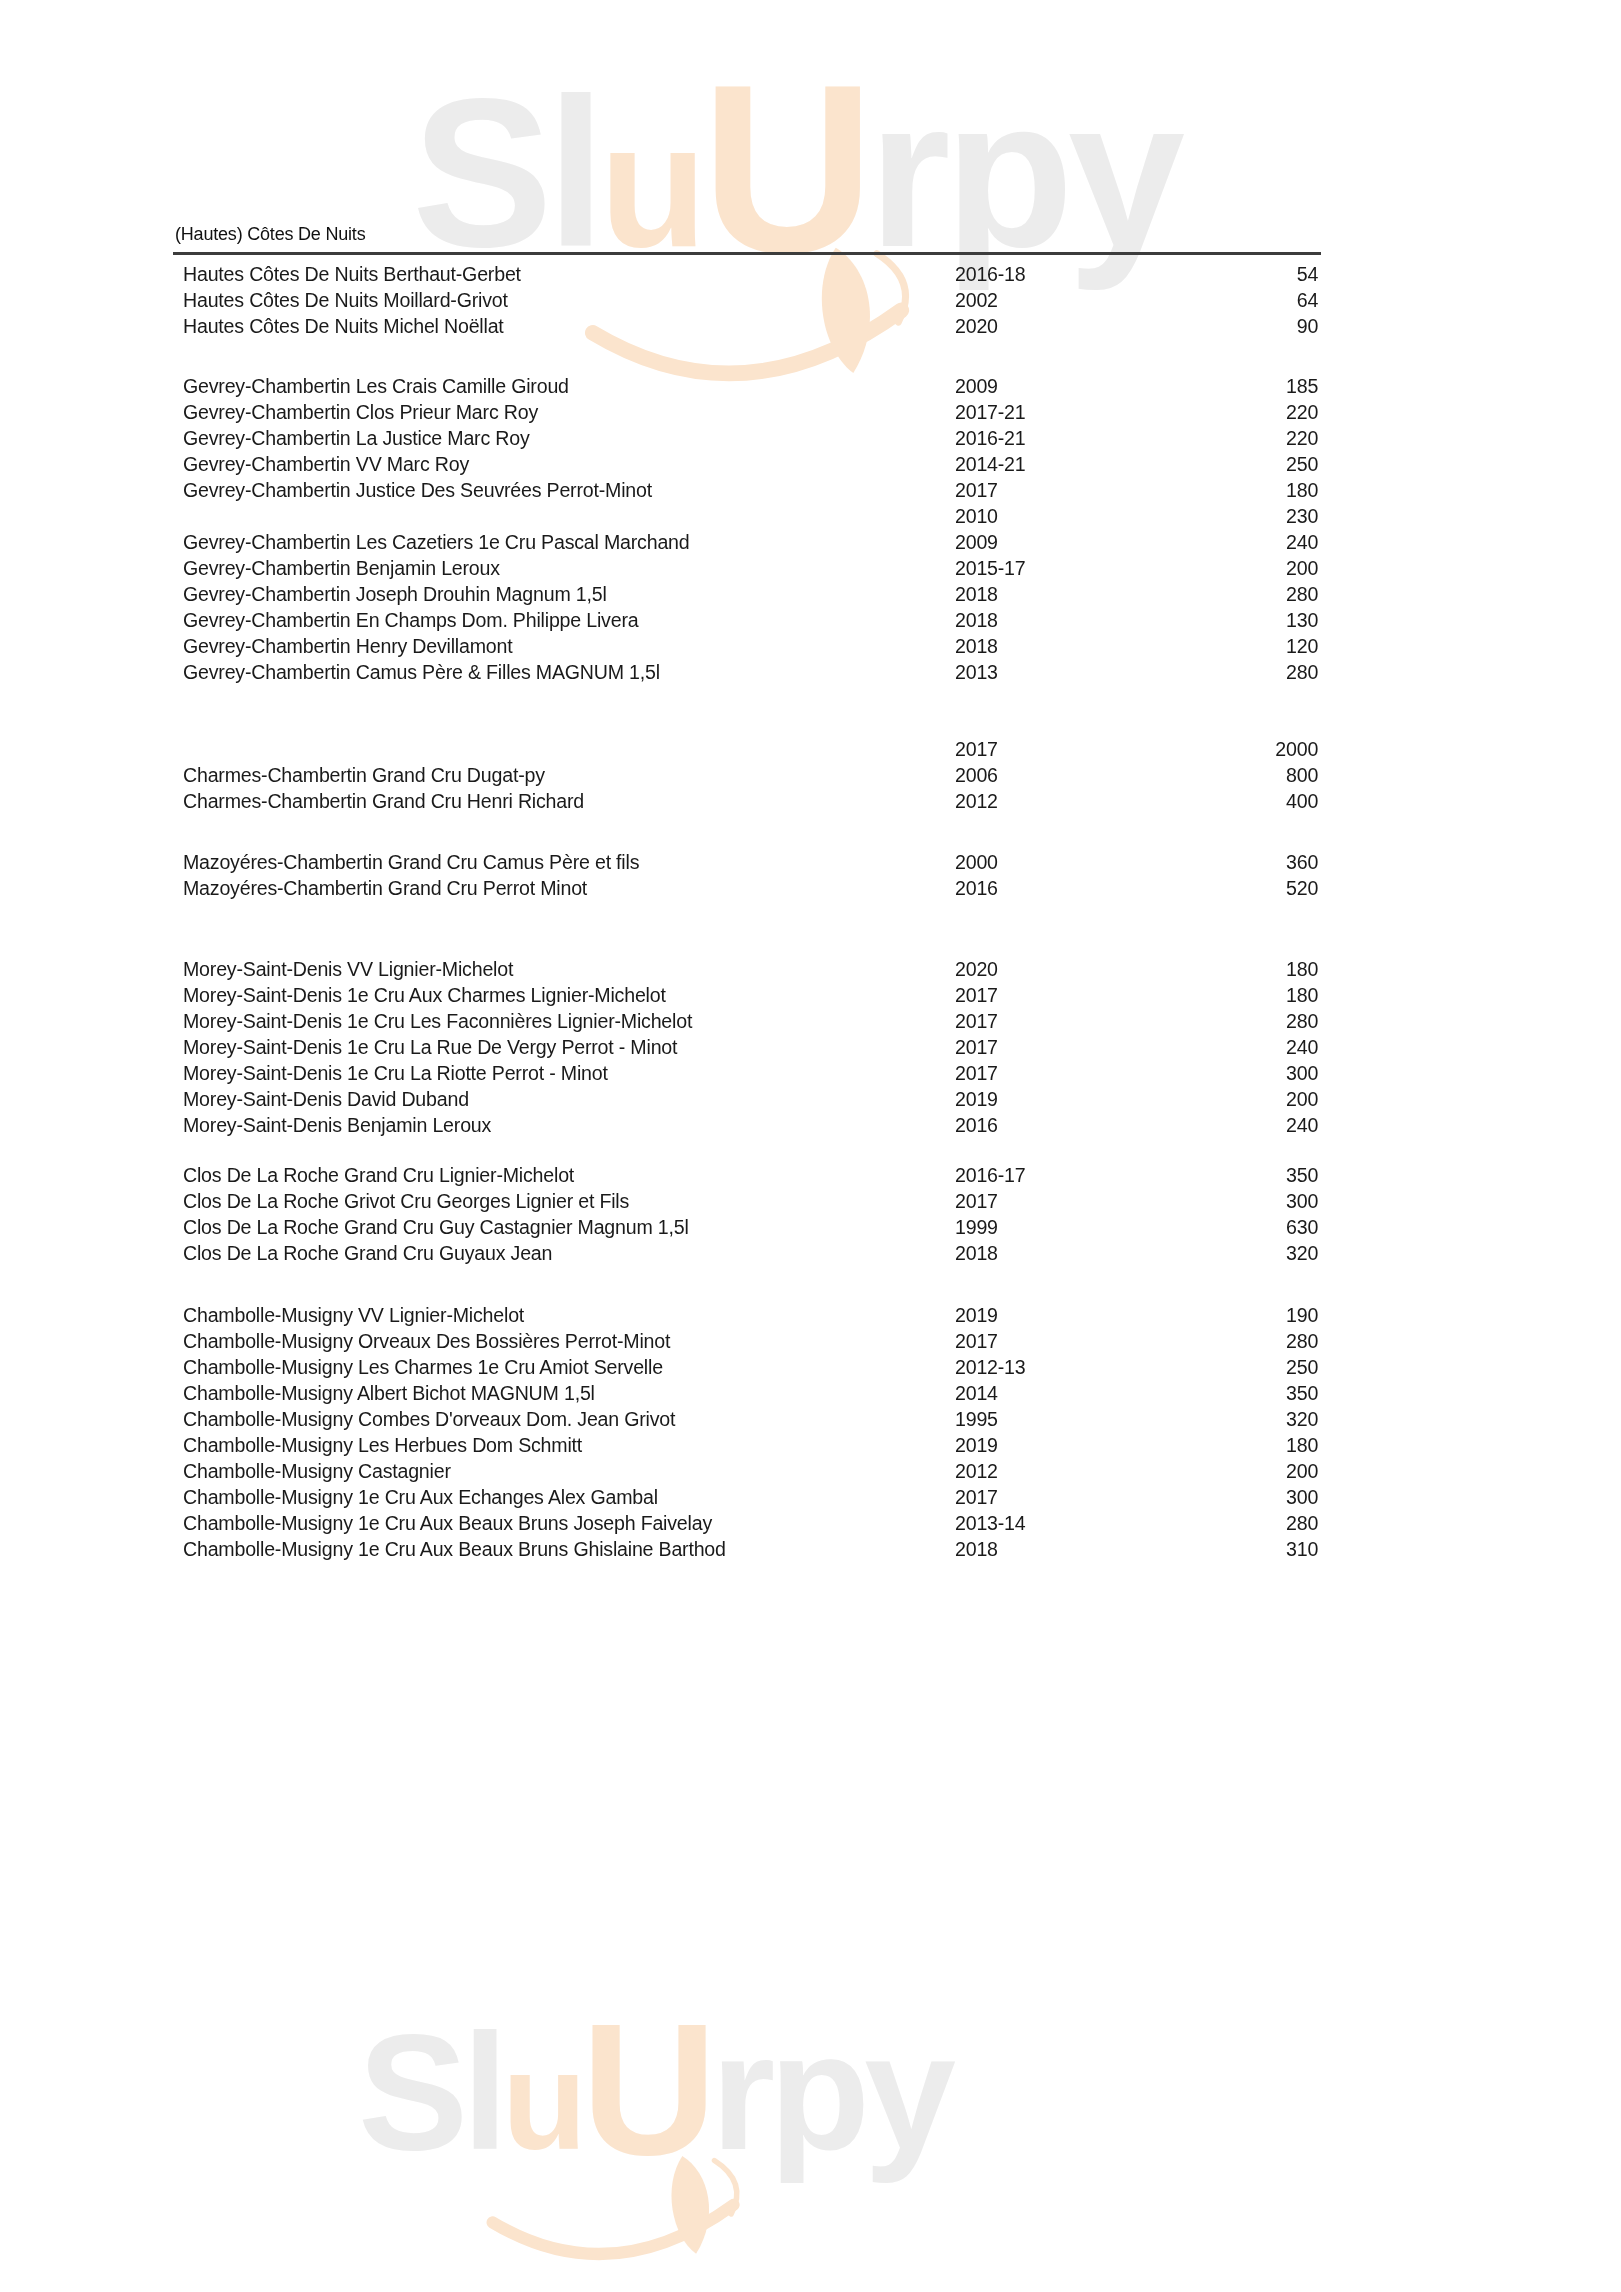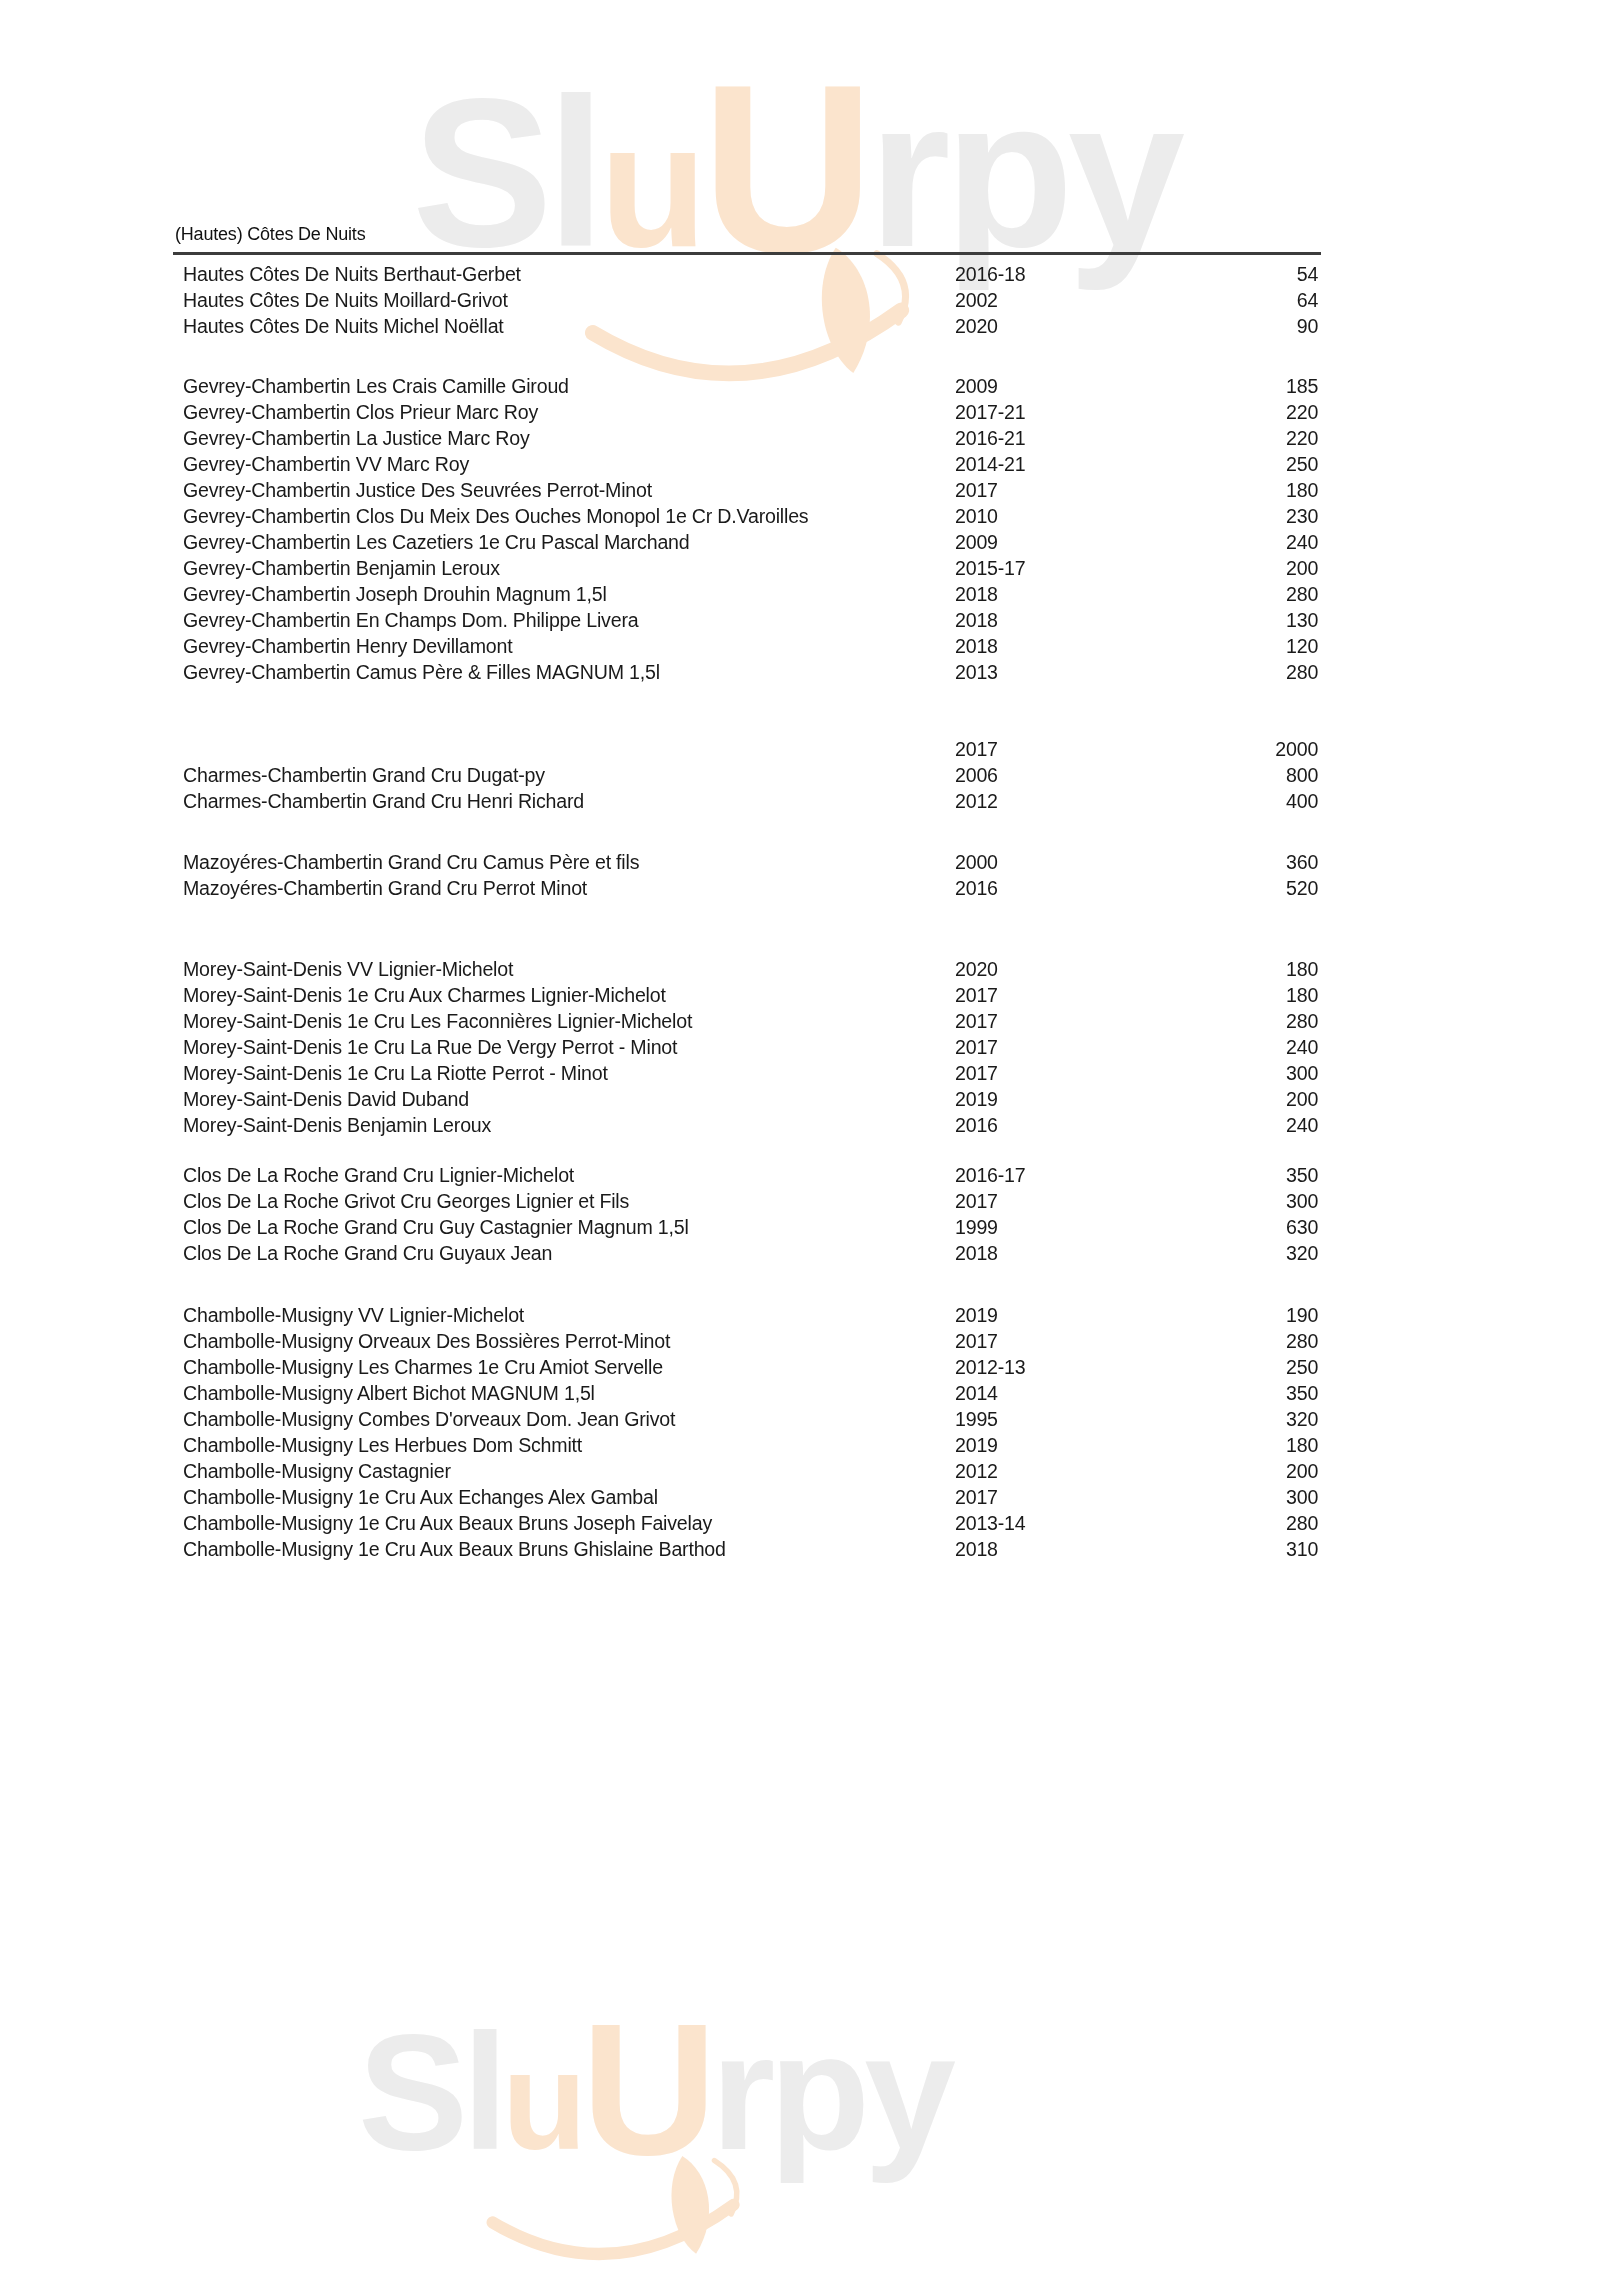--- a/index.html
+++ b/index.html
@@ -109,21 +109,20 @@
       <span class="c-name">Gevrey-Chambertin VV Marc Roy</span>
       <span class="c-vintage">2014-21</span>
       <span class="c-price">250</span>
     </div>
         <div class="row">
       <span class="c-name">Gevrey-Chambertin Justice Des Seuvrées Perrot-Minot</span>
       <span class="c-vintage">2017</span>
       <span class="c-price">180</span>
     </div>
         <div class="row">
-      <span class="c-name">Gevrey-Chambertin Clos Du Meix Des Ouches Monopol 1e Cr D.Varoilles</span>
       <span class="c-vintage">2010</span>
       <span class="c-price">230</span>
     </div>
         <div class="row">
       <span class="c-name">Gevrey-Chambertin Les Cazetiers 1e Cru Pascal Marchand</span>
       <span class="c-vintage">2009</span>
       <span class="c-price">240</span>
     </div>
         <div class="row">
       <span class="c-name">Gevrey-Chambertin Benjamin Leroux</span>

